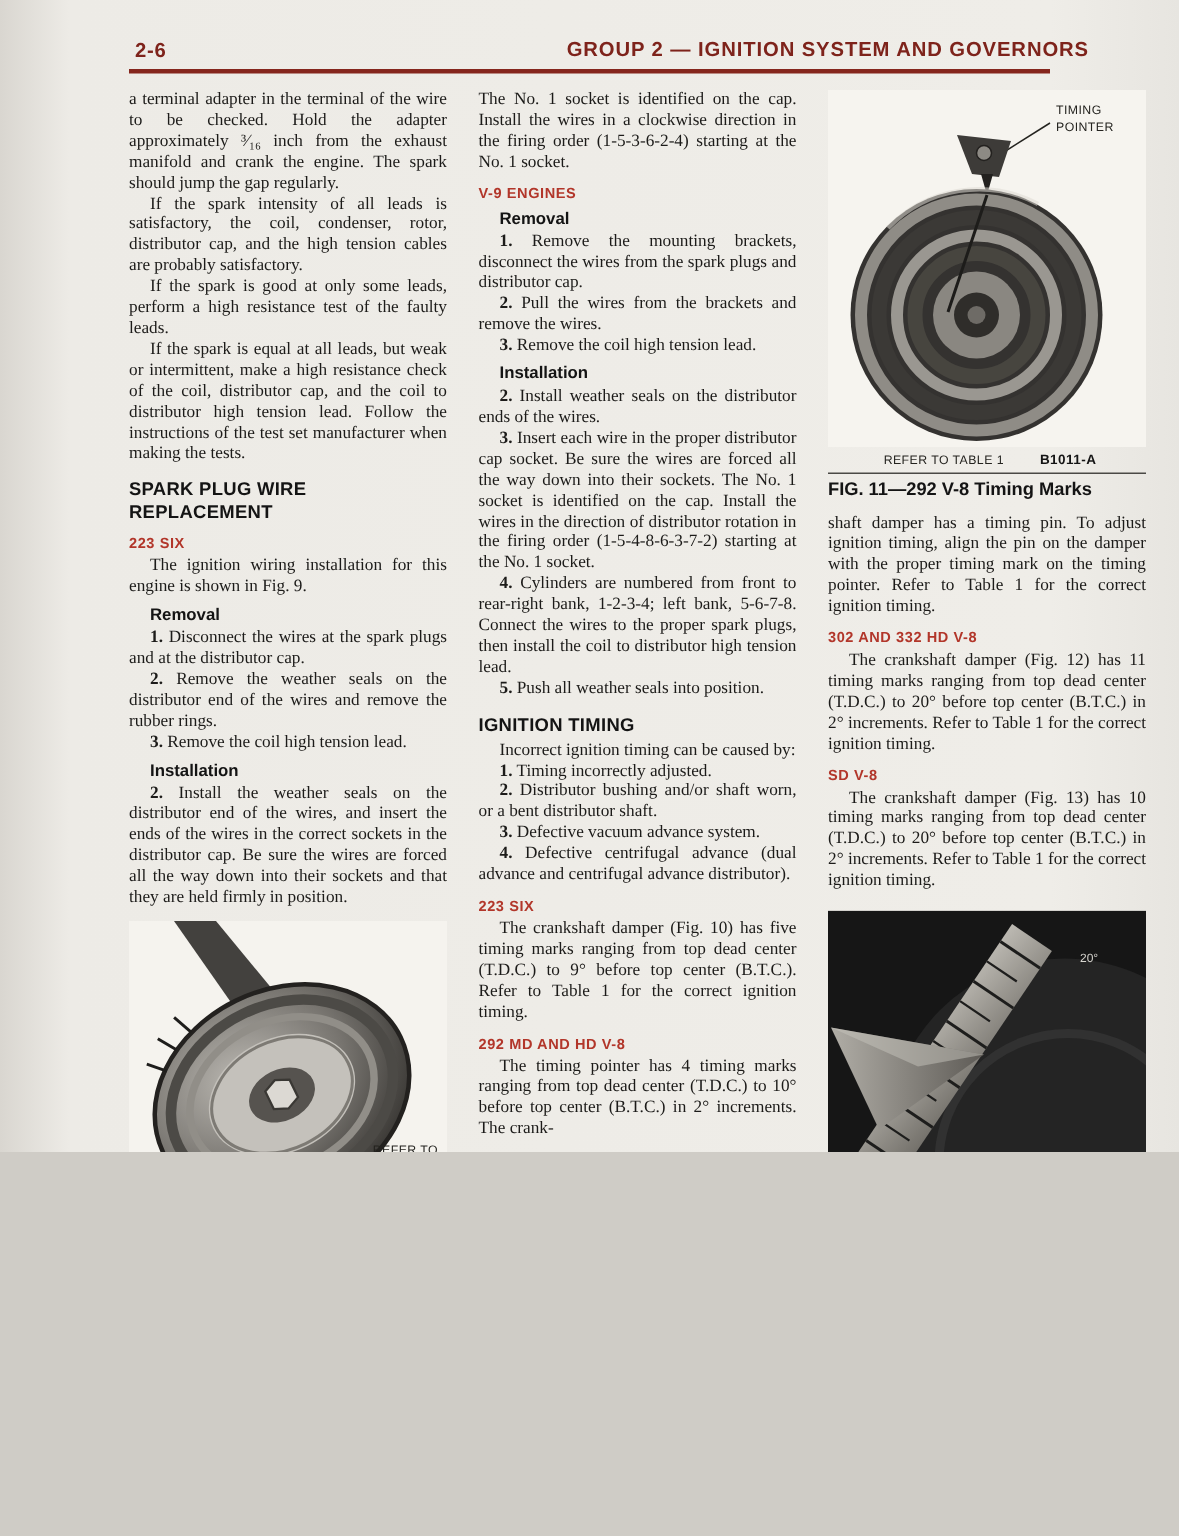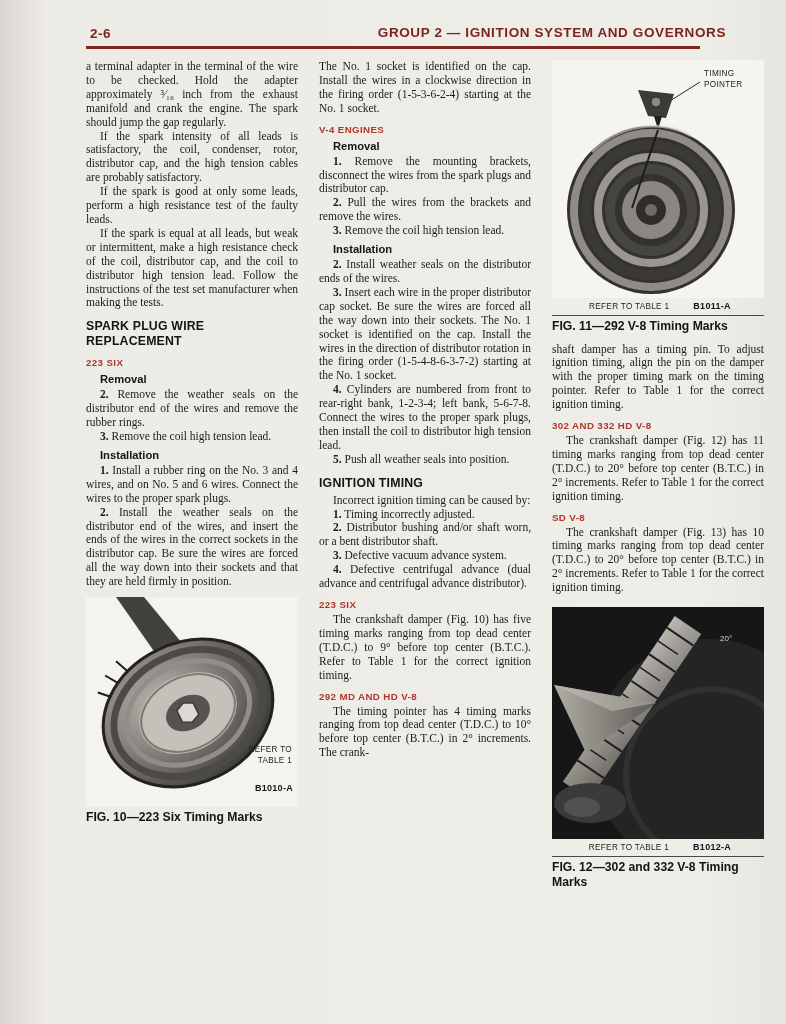--- a/index.html
+++ b/index.html
@@ -2,21 +2,21 @@
 <html lang="en"><head>
 <meta charset="utf-8">
 <style>
   html,body{margin:0;padding:0;}
   body{
     width:786px;height:1024px;
     background:#cfccc6;
     font-family:"Liberation Serif", serif;
   }
   .page{
-    position:relative;width:786px;height:1024px;overflow:hidden;
+    position:relative;width:786px;height:768px;overflow:hidden;
     background:linear-gradient(90deg,#d9d6d0 0px,#edebe6 46px,#efede8 700px,#e7e5e0 786px);
   }
   
   .pagenum{
     position:absolute;left:90px;top:26px;
     font-family:"Liberation Sans",sans-serif;font-weight:bold;font-size:13.5px;
     color:#7e231b;letter-spacing:.5px;
   }
   .htitle{
     position:absolute;left:86px;right:60px;top:25px;text-align:right;
@@ -96,27 +96,28 @@
   <div class="cols">
 
     <div class="col">
       <p class="p">a terminal adapter in the terminal of the wire to be checked. Hold the adapter approximately ³⁄₁₆ inch from the exhaust manifold and crank the engine. The spark should jump the gap regularly.</p>
       <p class="p ind">If the spark intensity of all leads is satisfactory, the coil, condenser, rotor, distributor cap, and the high tension cables are probably satisfactory.</p>
       <p class="p ind">If the spark is good at only some leads, perform a high resistance test of the faulty leads.</p>
       <p class="p ind">If the spark is equal at all leads, but weak or intermittent, make a high resistance check of the coil, distributor cap, and the coil to distributor high tension lead. Follow the instructions of the test set manufacturer when making the tests.</p>
 
       <h2 class="h-major">SPARK PLUG WIRE REPLACEMENT</h2>
       <h3 class="h-red">223 SIX</h3>
+      <p class="p ind">The ignition wiring installation for this engine is shown in Fig. 9.</p>
 
       <h4 class="h-sub">Removal</h4>
+      <p class="step"><b class="num">1.</b> <span>Disconnect the wires at the spark plugs and at the distributor cap.</span></p>
       <p class="step"><b class="num">2.</b> <span>Remove the weather seals on the distributor end of the wires and remove the rubber rings.</span></p>
       <p class="step"><b class="num">3.</b> <span>Remove the coil high tension lead.</span></p>
 
       <h4 class="h-sub">Installation</h4>
-      <p class="step"><b class="num">1.</b> <span>Install a rubber ring on the No. 3 and 4 wires, and on No. 5 and 6 wires. Connect the wires to the proper spark plugs.</span></p>
       <p class="step"><b class="num">2.</b> <span>Install the weather seals on the distributor end of the wires, and insert the ends of the wires in the correct sockets in the distributor cap. Be sure the wires are forced all the way down into their sockets and that they are held firmly in position.</span></p>
 
       <figure class="figure fig10">
         <div class="photo" style="height:210px;">
           <svg width="212" height="210" viewBox="0 0 212 210">
             <defs>
               <radialGradient id="g10" cx="38%" cy="34%" r="75%">
                 <stop offset="0%" stop-color="#bab7b1"></stop>
                 <stop offset="55%" stop-color="#77746f"></stop>
                 <stop offset="100%" stop-color="#32302d"></stop>
@@ -144,21 +145,21 @@
           </div>
           <div class="code fig10-code">B1010-A</div>
         </div>
         <figcaption class="fig-caption">FIG. 10—223 Six Timing Marks</figcaption>
       </figure>
     </div>
 
     <div class="col">
       <p class="p">The No. 1 socket is identified on the cap. Install the wires in a clockwise direction in the firing order (1-5-3-6-2-4) starting at the No. 1 socket.</p>
 
-      <h3 class="h-red">V-4 ENGINES</h3>
+      <h3 class="h-red">V-9 ENGINES</h3>
       <h4 class="h-sub">Removal</h4>
       <p class="step"><b class="num">1.</b> <span>Remove the mounting brackets, disconnect the wires from the spark plugs and distributor cap.</span></p>
       <p class="step"><b class="num">2.</b> <span>Pull the wires from the brackets and remove the wires.</span></p>
       <p class="step"><b class="num">3.</b> <span>Remove the coil high tension lead.</span></p>
 
       <h4 class="h-sub">Installation</h4>
       <p class="step"><b class="num">2.</b> <span>Install weather seals on the distributor ends of the wires.</span></p>
       <p class="step"><b class="num">3.</b> <span>Insert each wire in the proper distributor cap socket. Be sure the wires are forced all the way down into their sockets. The No. 1 socket is identified on the cap. Install the wires in the direction of distributor rotation in the firing order (1-5-4-8-6-3-7-2) starting at the No. 1 socket.</span></p>
       <p class="step"><b class="num">4.</b> <span>Cylinders are numbered from front to rear-right bank, 1-2-3-4; left bank, 5-6-7-8. Connect the wires to the proper spark plugs, then install the coil to distributor high tension lead.</span></p>
       <p class="step"><b class="num">5.</b> <span>Push all weather seals into position.</span></p>

